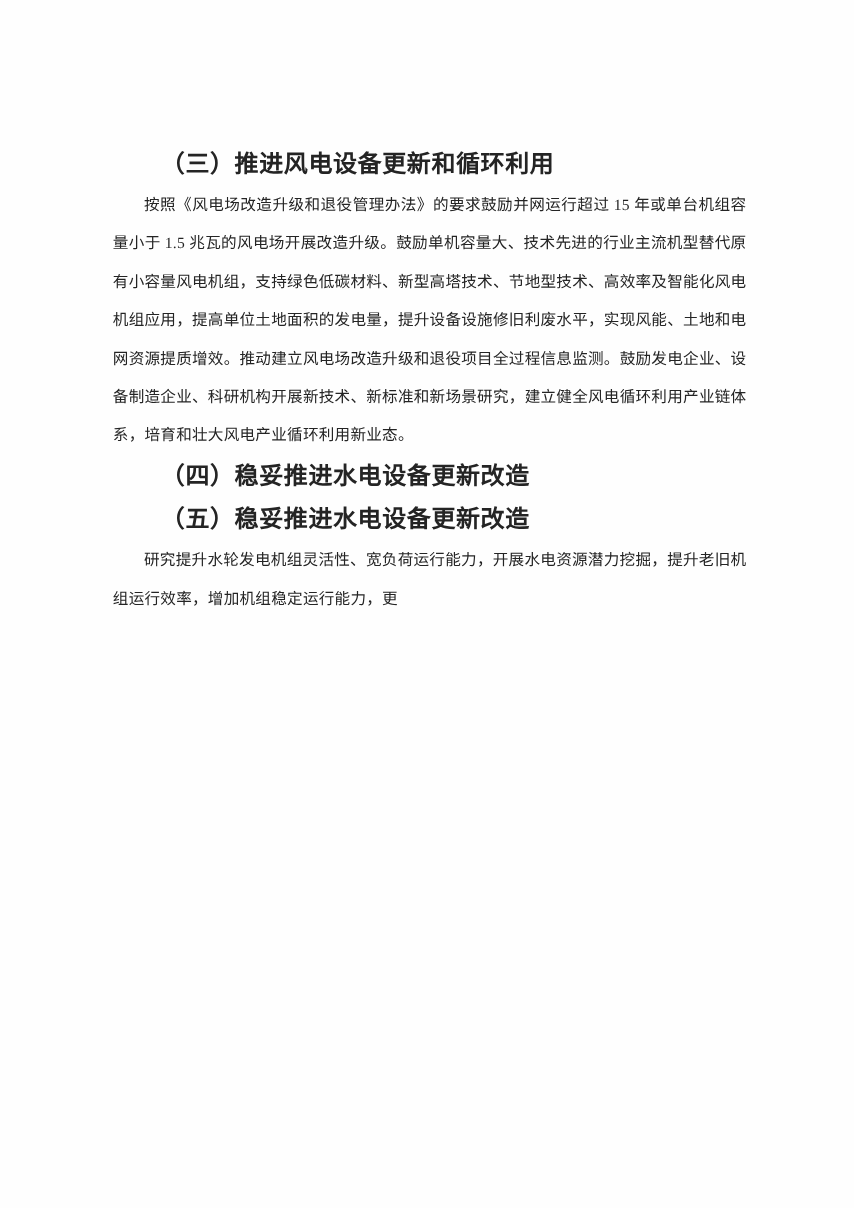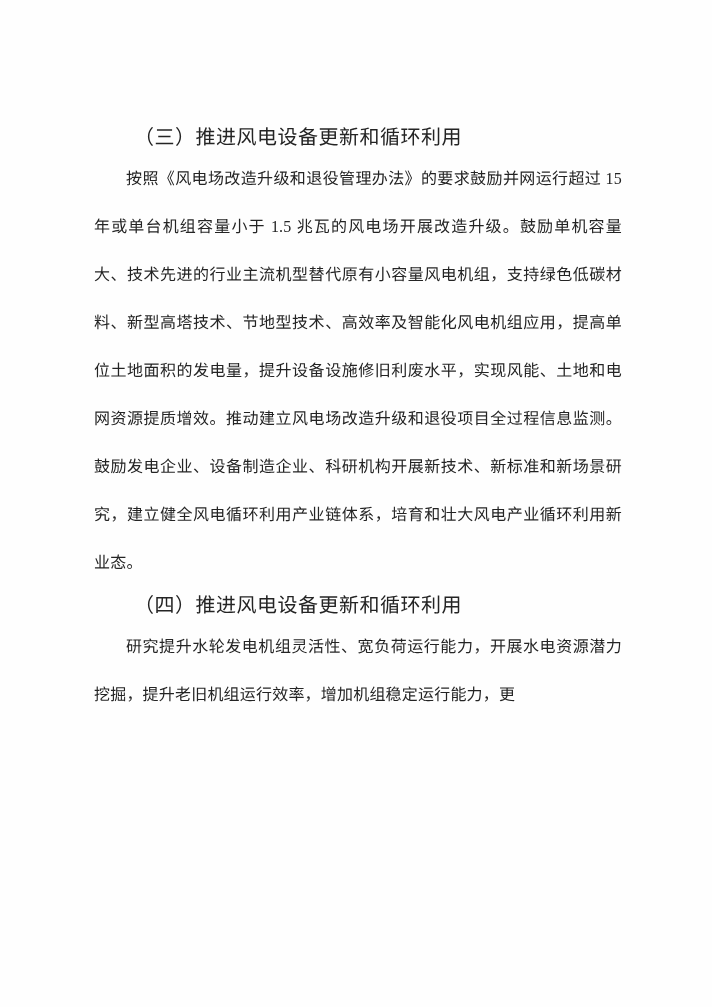--- a/index.html
+++ b/index.html
@@ -15,46 +15,47 @@
     background: #fefefe;
     padding: 119px 90px 0 94px;
     overflow: hidden;
     font-family: "Liberation Serif", "DejaVu Serif", serif;
     color: #242424;
   }
   .sec-heading {
     margin: 0;
     font-size: 20px;
     line-height: 36px;
-    font-weight: normal;
+    font-weight: bold;
     text-indent: 2em;
     letter-spacing: 0.5px;
     text-align: left;
   }
   .body-para {
     margin: 0;
-    font-size: 16px;
-    line-height: 48px;
+    font-size: 13px;
+    line-height: 32px;
     text-indent: 2em;
     text-align: justify;
     text-justify: inter-ideograph;
     letter-spacing: 0.2px;
   }
 </style>
 </head>
 <body>
 
 <div class="page">
 
   <section>
     <h3 class="sec-heading">（三）推进风电设备更新和循环利用</h3>
     <p class="body-para">按照《风电场改造升级和退役管理办法》的要求鼓励并网运行超过 15 年或单台机组容量小于 1.5 兆瓦的风电场开展改造升级。鼓励单机容量大、技术先进的行业主流机型替代原有小容量风电机组，支持绿色低碳材料、新型高塔技术、节地型技术、高效率及智能化风电机组应用，提高单位土地面积的发电量，提升设备设施修旧利废水平，实现风能、土地和电网资源提质增效。推动建立风电场改造升级和退役项目全过程信息监测。鼓励发电企业、设备制造企业、科研机构开展新技术、新标准和新场景研究，建立健全风电循环利用产业链体系，培育和壮大风电产业循环利用新业态。</p>
   </section>
 
   <section>
-    <h3 class="sec-heading">（四）推进风电设备更新和循环利用</h3>
+    <h3 class="sec-heading">（四）稳妥推进水电设备更新改造</h3>
   </section>
 
   <section>
+    <h3 class="sec-heading">（五）稳妥推进水电设备更新改造</h3>
     <p class="body-para">研究提升水轮发电机组灵活性、宽负荷运行能力，开展水电资源潜力挖掘，提升老旧机组运行效率，增加机组稳定运行能力，更</p>
   </section>
 
 </div>
 
 </body></html>

